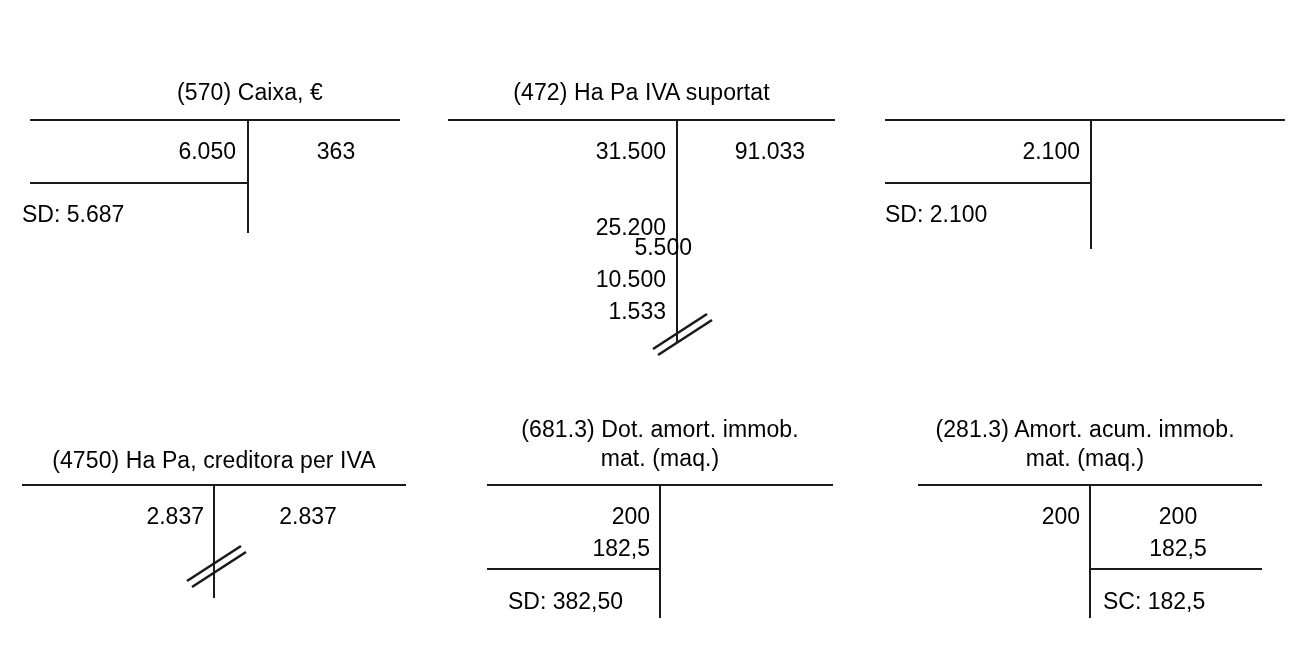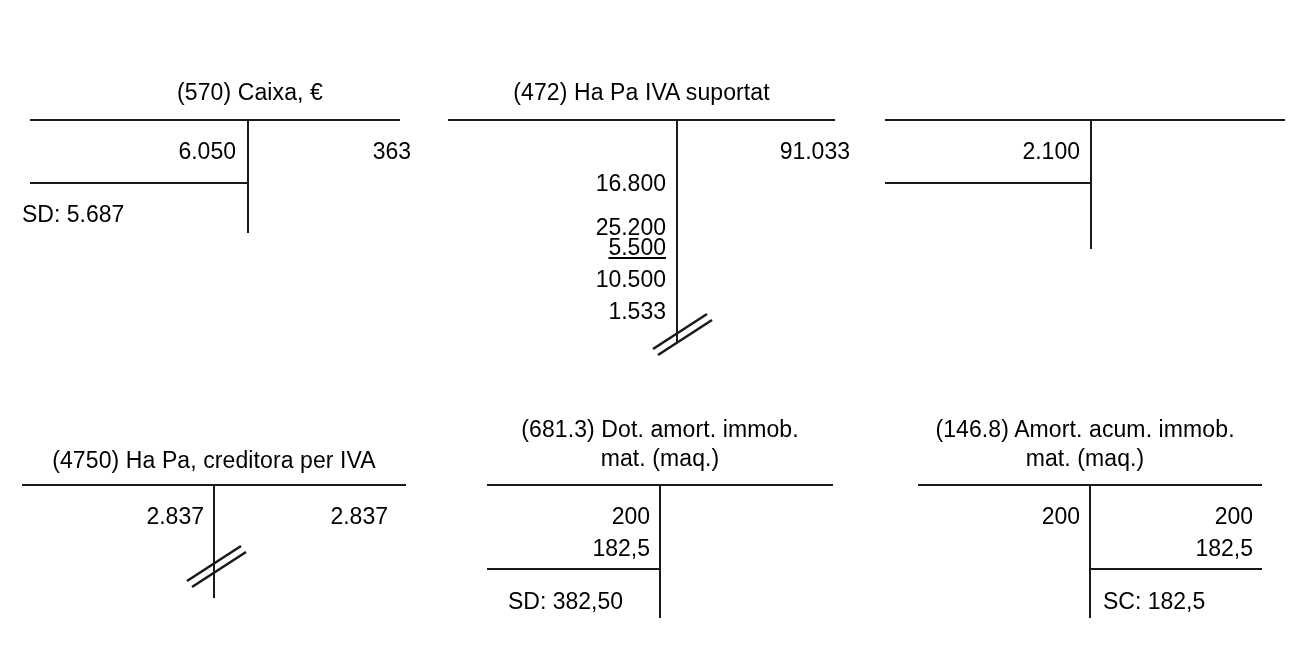--- a/index.html
+++ b/index.html
@@ -51,21 +51,21 @@
     position: absolute;
     font-size: 23px;
     line-height: 32px;
     color: #000;
     white-space: pre;
   }
   .amt.debit {
     text-align: right;
   }
   .amt.credit {
-    text-align: right;
+    text-align: center;
   }
   .balance {
     position: absolute;
     font-size: 23px;
     line-height: 32px;
     color: #000;
     white-space: pre;
   }
   .balance.left {
     text-align: left;
@@ -92,37 +92,38 @@
     <div class="amt debit" style="left:60px; top:135px; width:176px;">6.050</div>
     <div class="amt credit" style="left:261px; top:135px; width:150px;">363</div>
     <div class="hline thin" style="left:30px; top:182px; width:218px;"></div>
     <div class="balance left" style="left:22px; top:198px; width:230px;">SD: 5.687</div>
   </div>
 
   <div class="taccount" style="left:0px; top:0px; width:880px; height:370px;padding-left:33px;">
     <div class="t-title" style="left:448px; top:78px; width:387px; text-align:center;">(472) Ha Pa IVA suportat</div>
     <div class="hline" style="left:448px; top:119px; width:387px;"></div>
     <div class="vline" style="left:676px; top:119px; height:224px;"></div>
-    <div class="amt debit" style="left:470px; top:167px; width:196px;">16.800</div>
+    <div class="amt debit" style="left:470px; top:135px; width:196px;">31.500</div>
     <div class="amt debit" style="left:470px; top:195px; width:196px;margin-top:16px;">25.200</div>
-    <div class="amt debit" style="left:470px; top:231px; width:196px;text-decoration:underline;">5.500</div>
+    <div class="amt debit" style="left:496px; top:231px; width:196px;">5.500</div>
     <div class="amt debit" style="left:470px; top:263px; width:196px;">10.500</div>
     <div class="amt debit" style="left:470px; top:295px; width:196px;">1.533</div>
     <div class="amt credit" style="left:690px; top:135px; width:160px;">91.033</div>
     <svg class="closemark" style="left:650px; top:305px;" width="64" height="52" viewBox="0 0 64 52">
       <line x1="3" y1="44" x2="57" y2="9"></line>
       <line x1="8" y1="50" x2="62" y2="15"></line>
     </svg>
   </div>
 
   <div class="taccount" style="left:0px; top:0px; width:1313px; height:300px;">
     <div class="hline" style="left:885px; top:119px; width:400px;"></div>
     <div class="vline" style="left:1090px; top:119px; height:130px;"></div>
     <div class="amt debit" style="left:900px; top:135px; width:180px;">2.100</div>
     <div class="hline thin" style="left:885px; top:182px; width:206px;"></div>
+    <div class="balance left" style="left:885px; top:198px; width:230px;">SD: 2.100</div>
   </div>
 
   <div class="taccount" style="left:0px; top:0px; width:440px; height:488px;">
     <div class="t-title" style="left:12px; top:446px; width:404px; text-align:center;">(4750) Ha Pa, creditora per IVA</div>
     <div class="hline" style="left:22px; top:484px; width:384px;"></div>
     <div class="vline" style="left:213px; top:484px; height:114px;"></div>
     <div class="amt debit" style="left:40px; top:500px; width:164px;">2.837</div>
     <div class="amt credit" style="left:228px; top:500px; width:160px;">2.837</div>
     <svg class="closemark" style="left:184px; top:537px;" width="64" height="52" viewBox="0 0 64 52">
       <line x1="3" y1="44" x2="57" y2="9"></line>
@@ -135,21 +136,21 @@
 mat. (maq.)</div>
     <div class="hline" style="left:487px; top:484px; width:346px;"></div>
     <div class="vline" style="left:659px; top:484px; height:134px;"></div>
     <div class="amt debit" style="left:490px; top:500px; width:160px;">200</div>
     <div class="amt debit" style="left:490px; top:532px; width:160px;">182,5</div>
     <div class="hline thin" style="left:487px; top:568px; width:172px;"></div>
     <div class="balance left" style="left:508px; top:585px; width:180px;">SD: 382,50</div>
   </div>
 
   <div class="taccount" style="left:0px; top:0px; width:1313px; height:671px;">
-    <div class="t-title" style="left:908px; top:415px; width:354px; text-align:center;">(146.8) Amort. acum. immob.
+    <div class="t-title" style="left:908px; top:415px; width:354px; text-align:center;">(281.3) Amort. acum. immob.
 mat. (maq.)</div>
     <div class="hline" style="left:918px; top:484px; width:344px;"></div>
     <div class="vline" style="left:1089px; top:484px; height:134px;"></div>
     <div class="amt debit" style="left:920px; top:500px; width:160px;">200</div>
     <div class="amt credit" style="left:1103px; top:500px; width:150px;">200</div>
     <div class="amt credit" style="left:1103px; top:532px; width:150px;">182,5</div>
     <div class="hline thin" style="left:1089px; top:568px; width:173px;"></div>
     <div class="balance left" style="left:1103px; top:585px; width:200px;">SC: 182,5</div>
   </div>
 

